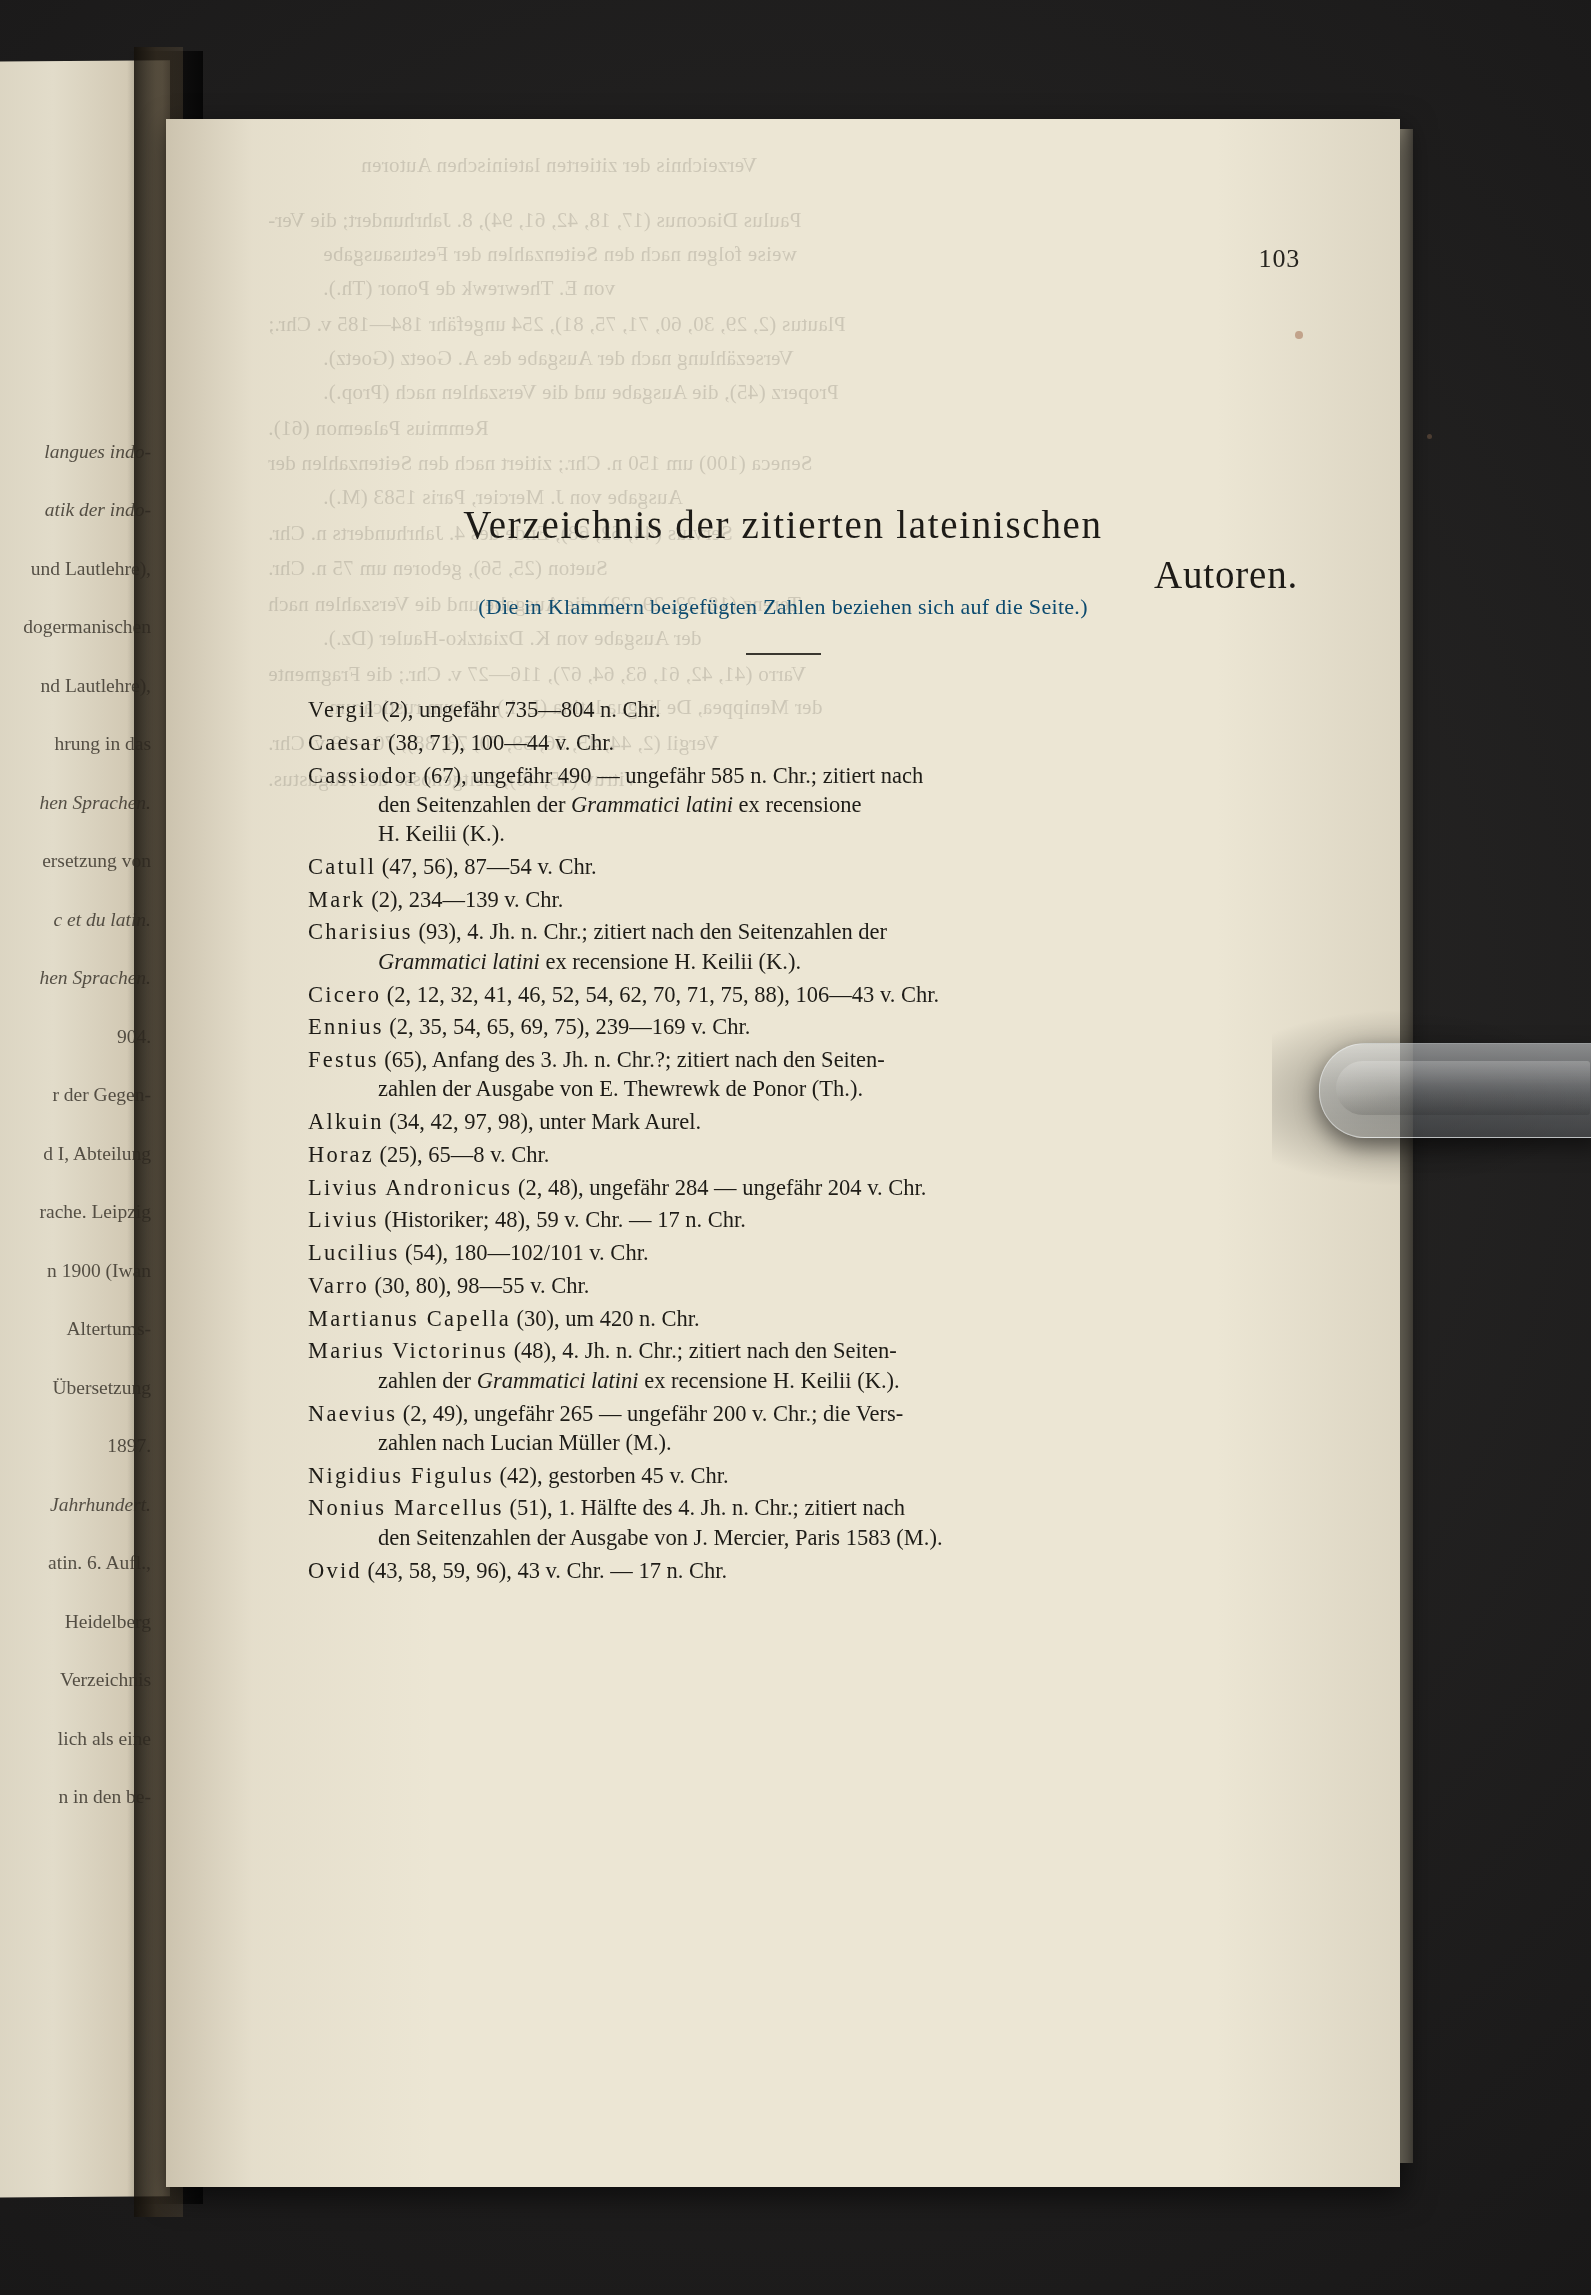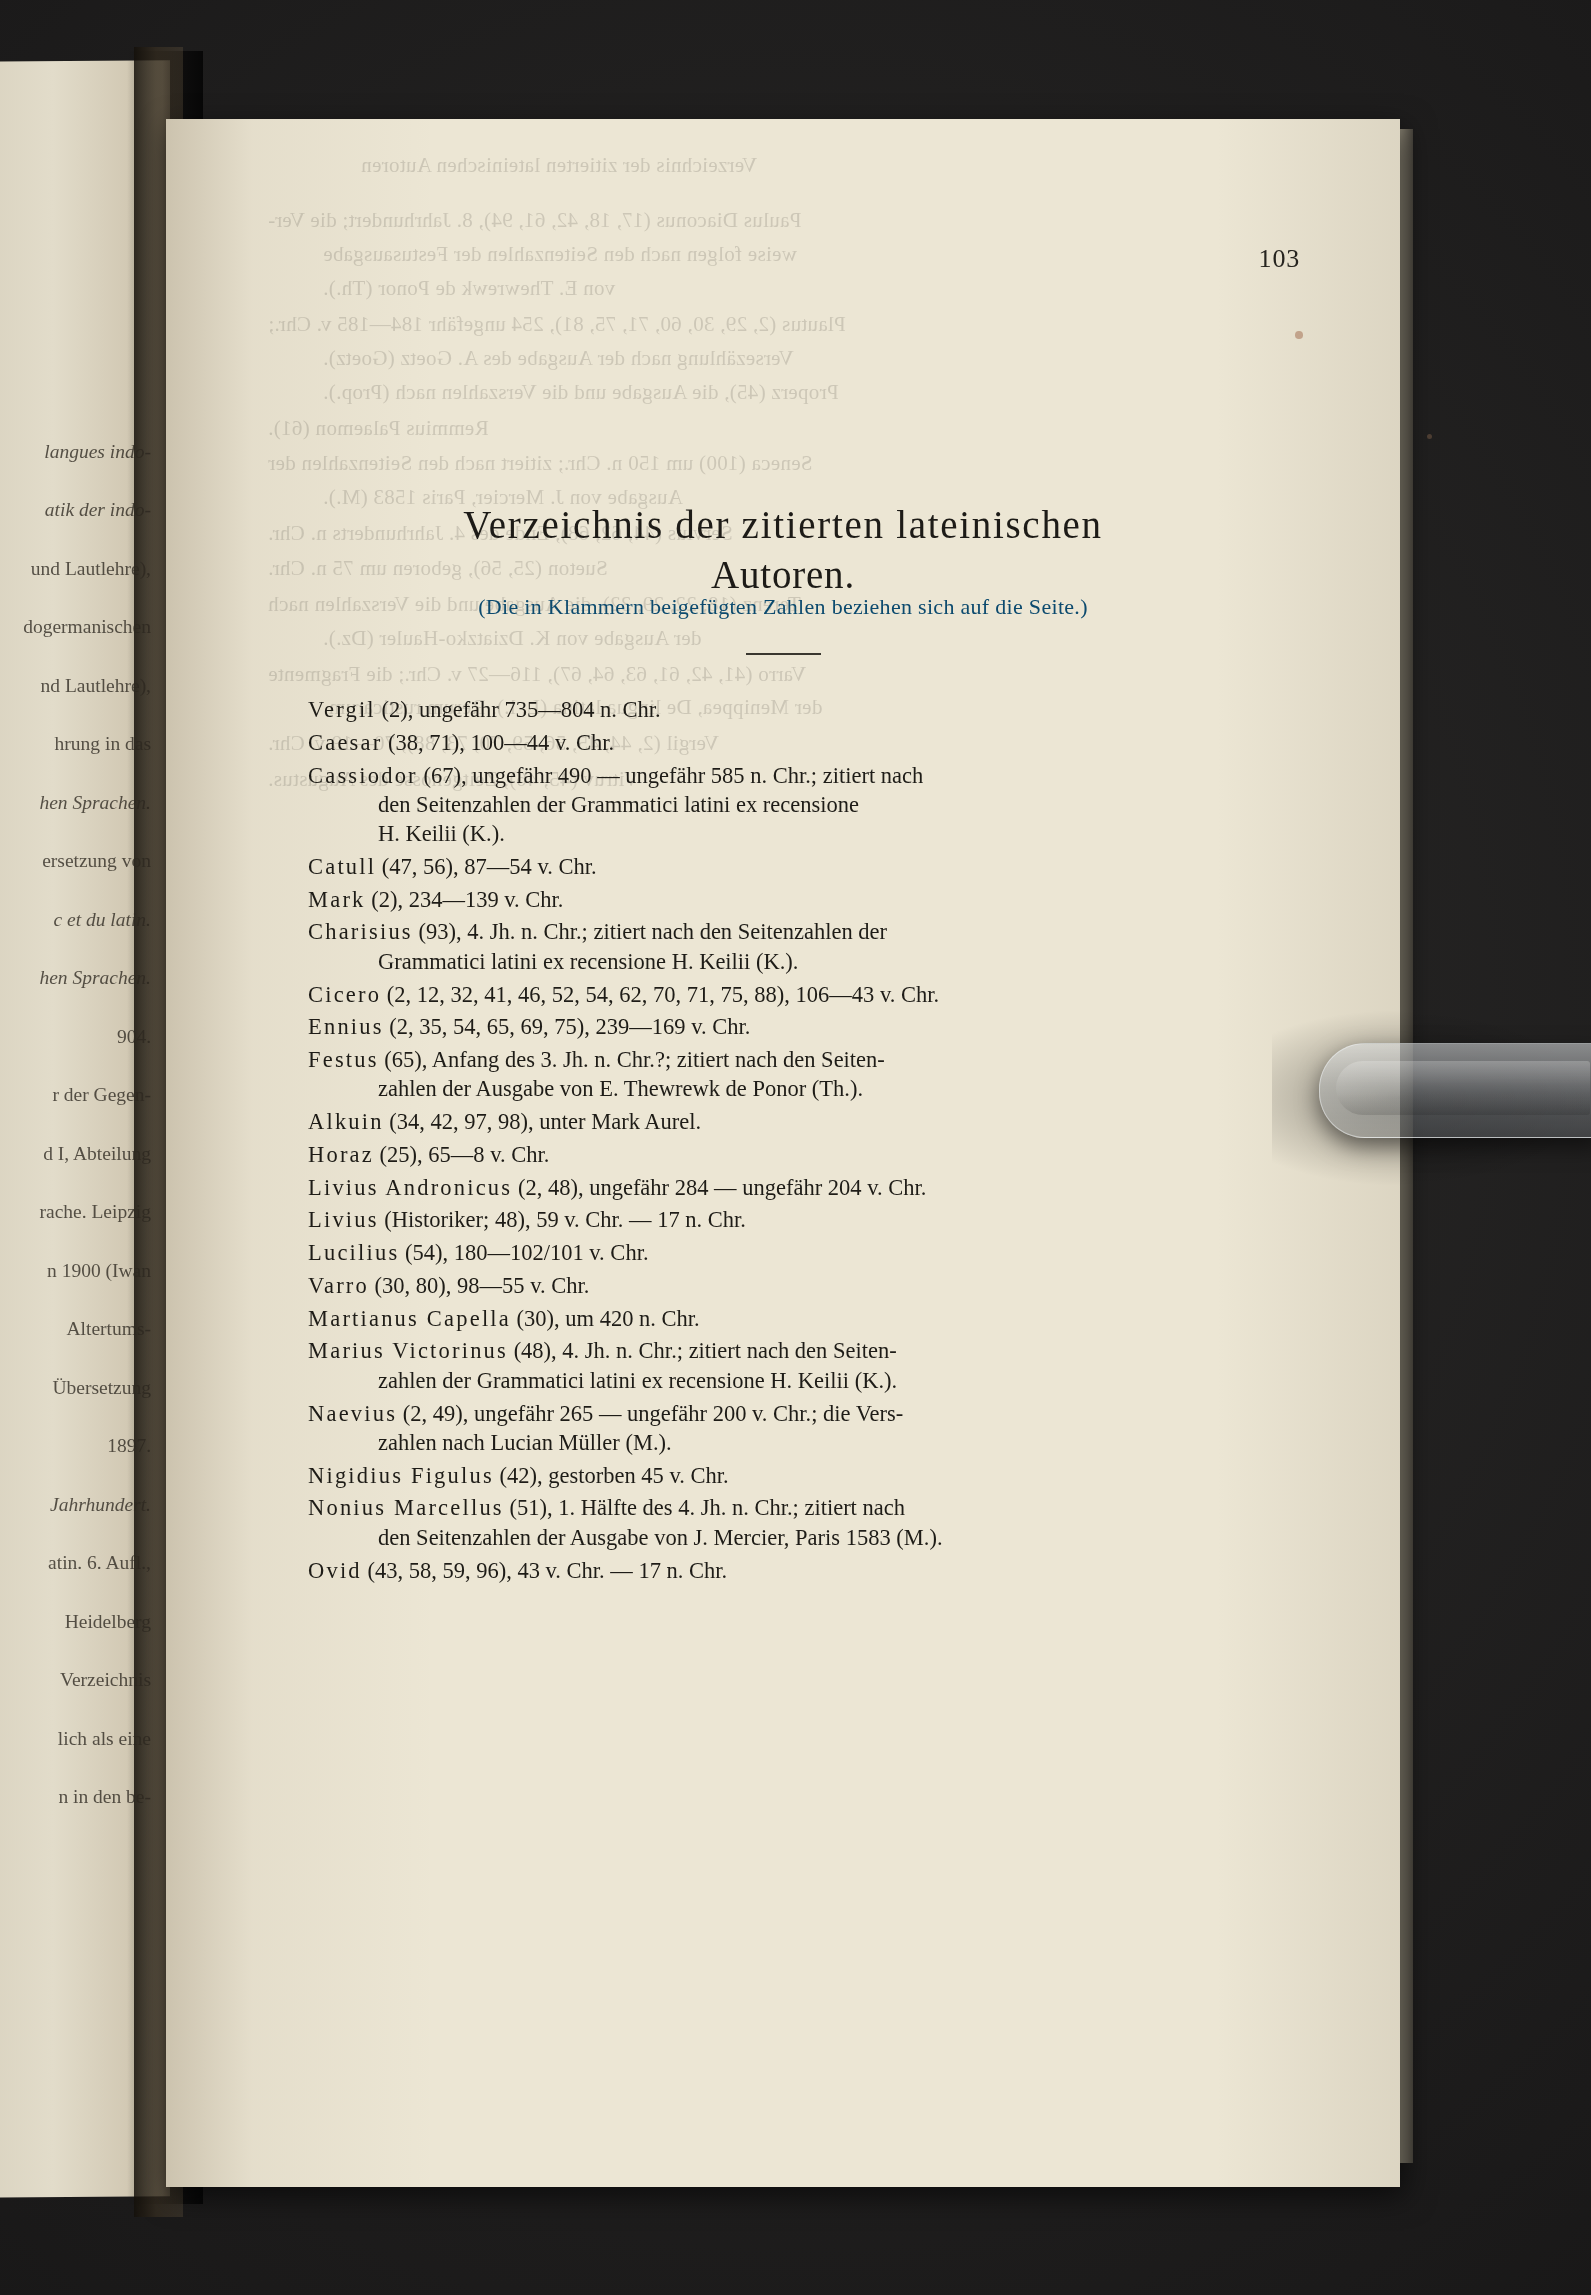--- a/index.html
+++ b/index.html
@@ -100,21 +100,21 @@
     top: 339px;
     text-align: center;
     font-size: 39px;
     line-height: 1.28;
     color: #1d1b17;
     letter-spacing: 0.4px;
     padding: 0 102px;
     margin-top: 42px;
   }
   .title .l1 { display: block; letter-spacing: 1.7px; }
-  .title .l2 { display: block; letter-spacing: 0.8px; }
+  .title .l2 { display: block; letter-spacing: 0.8px; text-align: right; }
   .subtitle {
     position: absolute;
     left: 0;
     right: 0;
     top: 475px;
     text-align: center;
     font-size: 22px;
     color: #0c4a6e;
     letter-spacing: 0.3px;
   }
@@ -141,21 +141,21 @@
     margin-bottom: 3.4px;
     text-indent: 0;
     padding-left: 70px;
   }
   .entry > .head {
     margin-left: -70px;
   }
   .name {
     letter-spacing: 2.2px;
   }
-  .it { }
+  .it { font-style: italic; }
   
   .platen {
     position: absolute;
     left: 1319px;
     top: 1043px;
     width: 280px;
     height: 93px;
     background: linear-gradient(180deg, rgba(225,228,230,0.55) 0%, rgba(175,180,185,0.42) 45%, rgba(120,125,130,0.38) 100%);
     border-radius: 46px 5.1px 5.1px 46px;
     border: 1.7px solid rgba(240,243,245,0.5);

